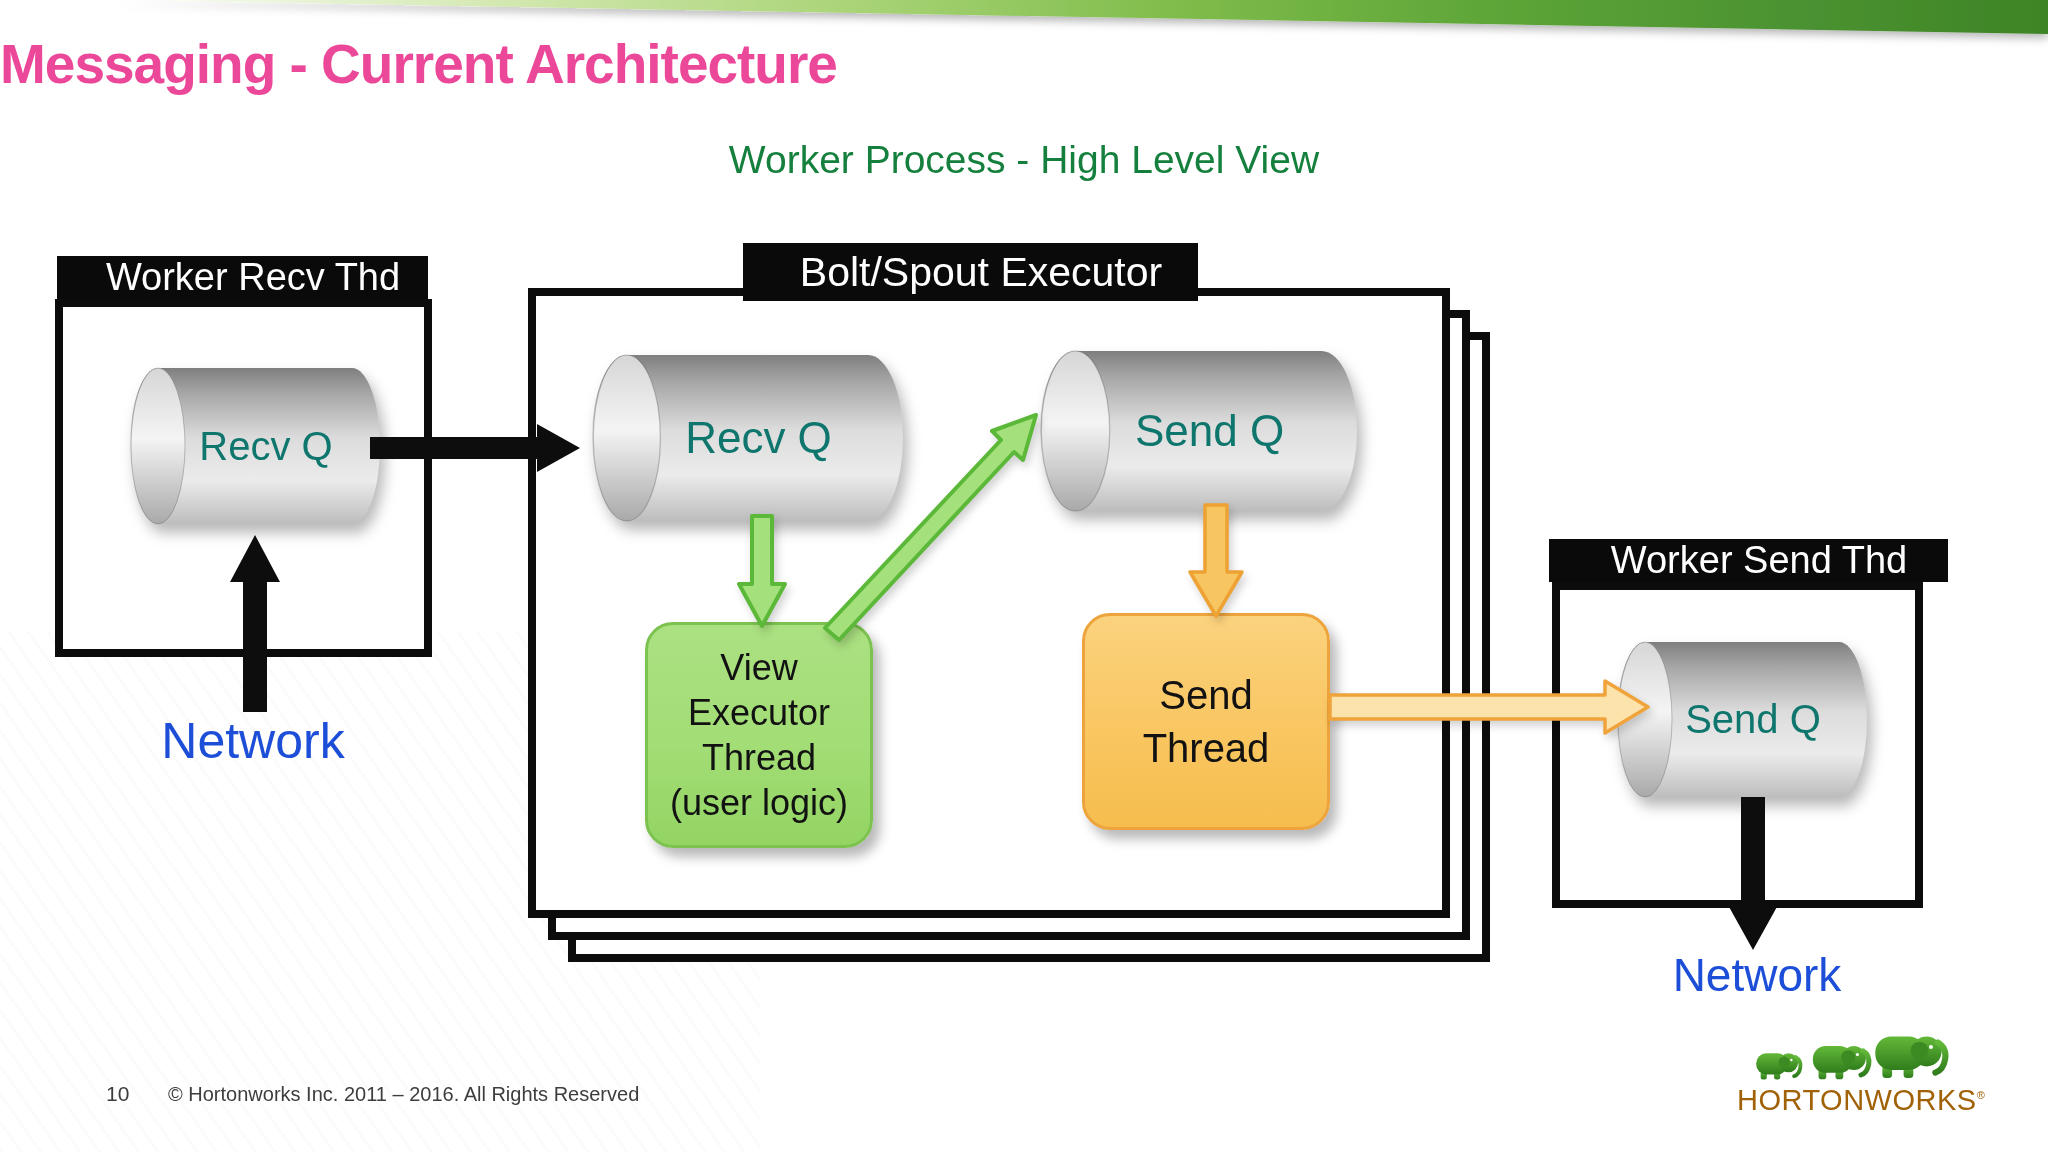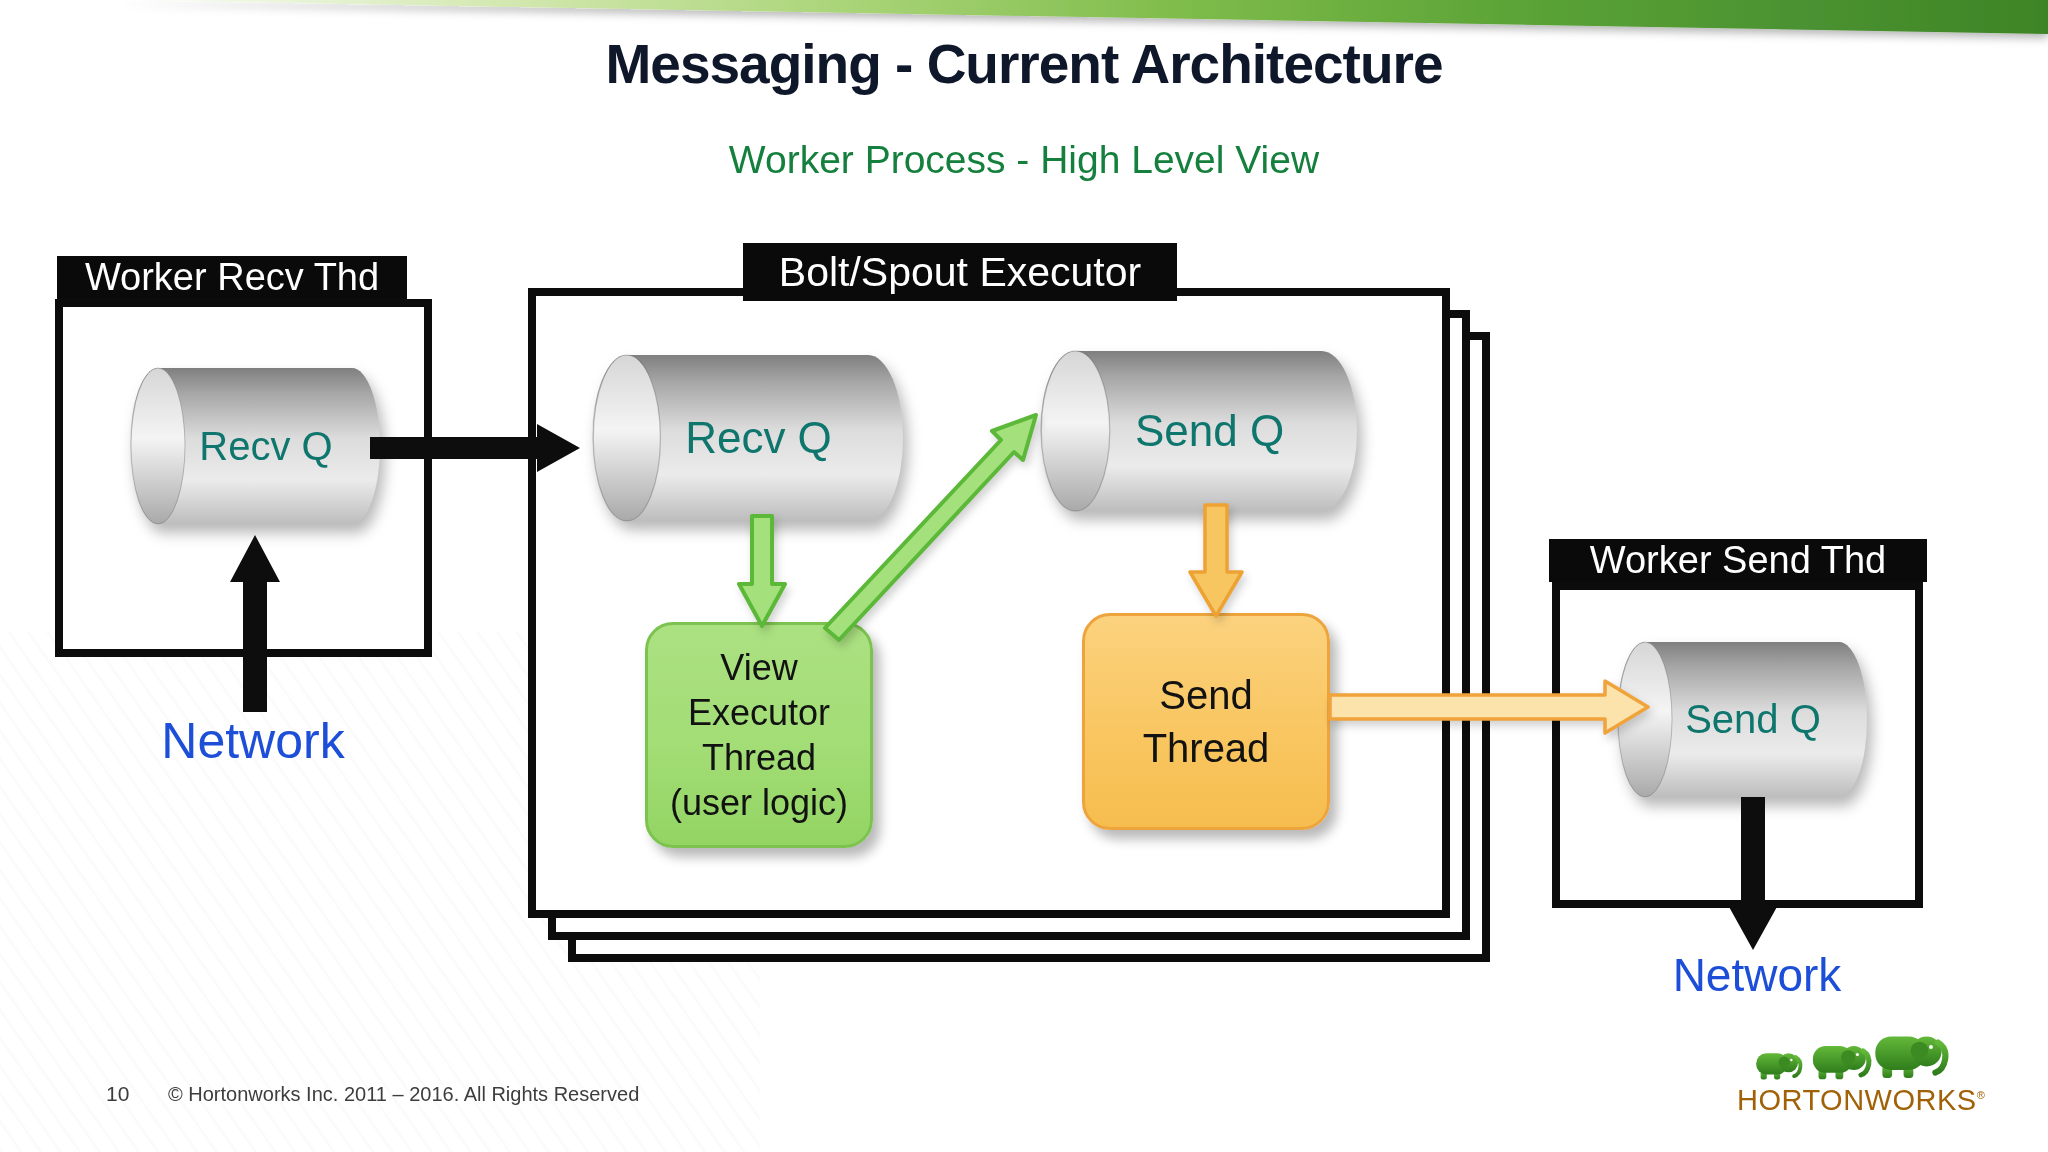--- a/index.html
+++ b/index.html
@@ -9,31 +9,31 @@
   }
   
   .swoosh{position:absolute;left:0;top:0;width:2048px;height:90px;}
   .bg-texture{
     position:absolute;left:0;bottom:0;width:760px;height:520px;
     background:repeating-linear-gradient(55deg,rgba(0,0,0,0.016) 0px,rgba(0,0,0,0.016) 3px,rgba(0,0,0,0) 3px,rgba(0,0,0,0) 16px);
     pointer-events:none;
   }
   
   .title{
-    position:absolute;left:0;top:32px;width:100%;text-align:center;
-    font-size:55px;font-weight:bold;letter-spacing:-1px;color:#0f172a;
+    position:absolute;left:0;top:32px;width:100%;text-align:left;
+    font-size:55px;font-weight:bold;letter-spacing:-1px;color:#ec4899;
   }
   .subtitle{
     position:absolute;left:0;top:138px;width:100%;text-align:center;
     font-size:39px;color:#15803d;
   }
   
   .hdr{
     position:absolute;background:#0a0a0a;color:#ffffff;
-    display:flex;align-items:center;justify-content:center;z-index:4;
+    display:flex;align-items:center;justify-content:center;z-index:4;padding-left:21px;
   }
   .hdr-left  {left:57px;  top:256px; width:350px; height:43px; font-size:38px;}
   .hdr-center{left:743px; top:243px; width:434px; height:58px; font-size:41px;}
   .hdr-right {left:1549px;top:539px; width:378px; height:43px; font-size:38px;}
   
   .obox{position:absolute;border:8px solid #0c0c0c;background:#ffffff;box-sizing:border-box;}
   .box-left  {left:55px;  top:299px; width:377px; height:358px; z-index:2;}
   .box-main  {left:528px; top:288px; width:922px; height:630px; z-index:3;}
   .box-copy2 {left:548px; top:310px; width:922px; height:630px; z-index:2;}
   .box-copy3 {left:568px; top:332px; width:922px; height:630px; z-index:1;}

